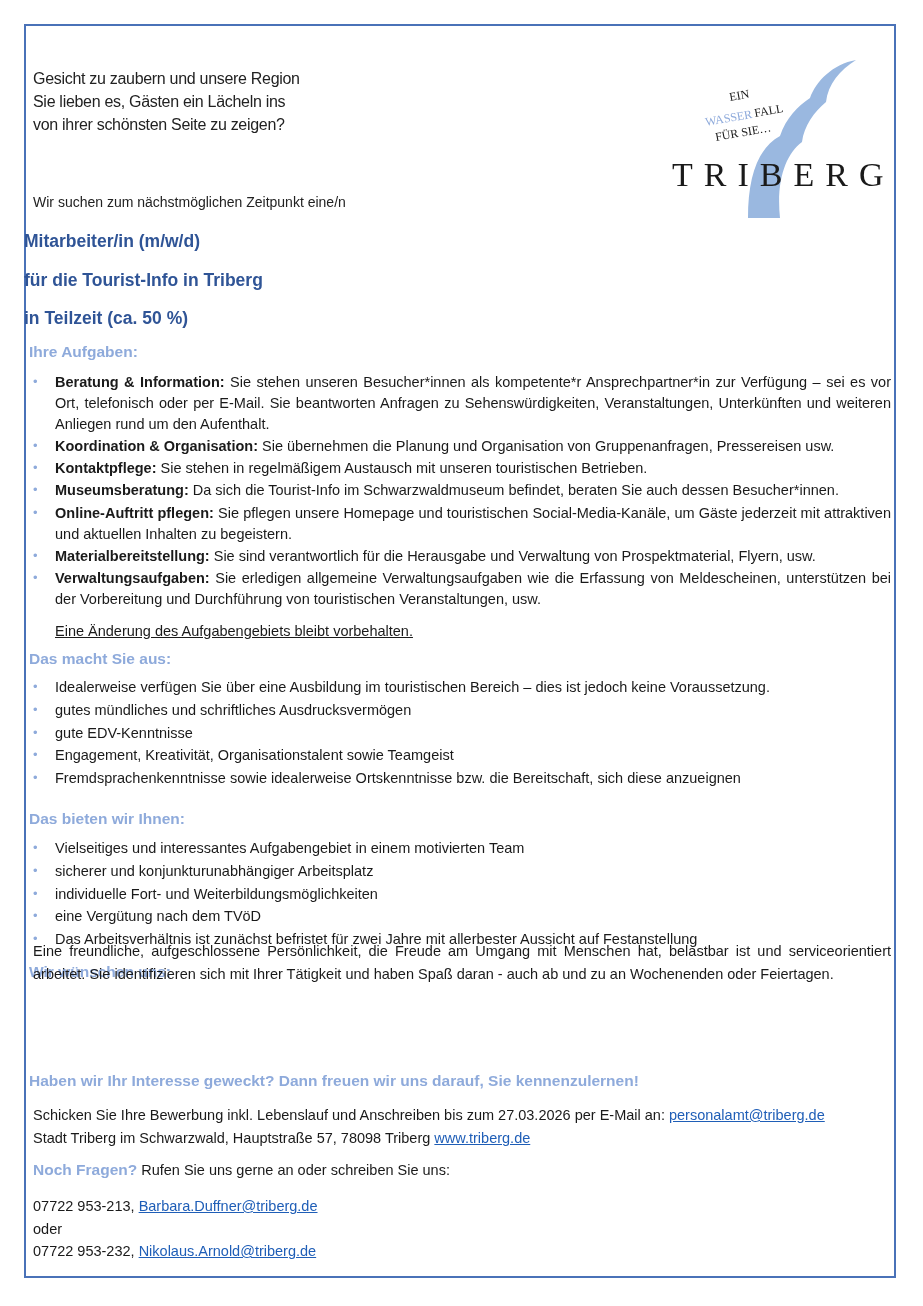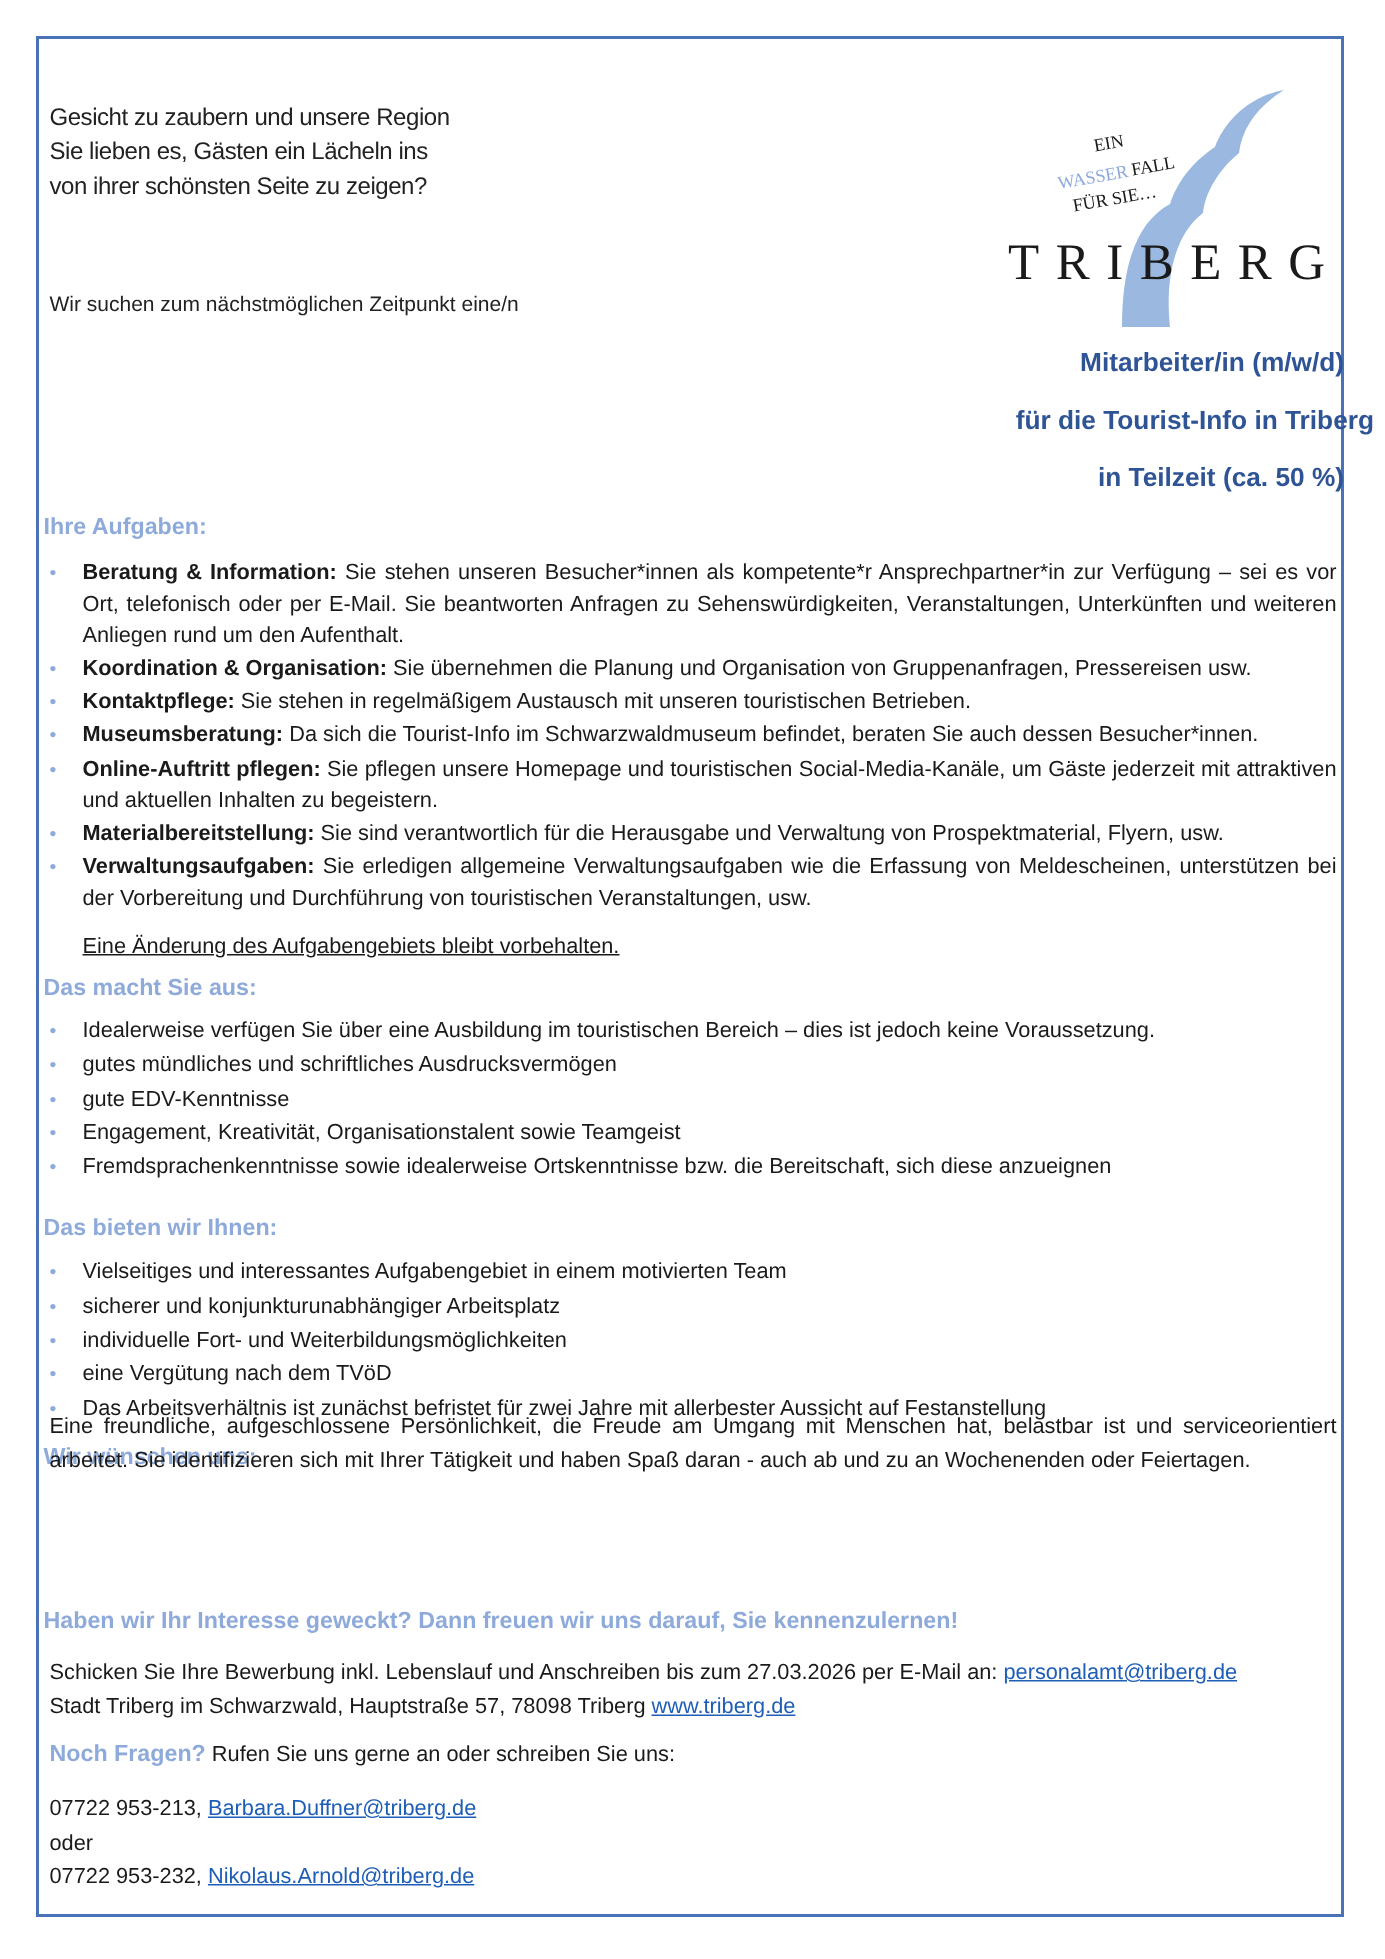--- a/index.html
+++ b/index.html
@@ -5,22 +5,22 @@
   html, body { margin: 0; padding: 0; background: #ffffff; }
   body { width: 923px; height: 1306px; position: relative; font-family: "Liberation Sans", sans-serif; color: #1a1a1a; }
   .frame {
     position: absolute; left: 24px; top: 24px; width: 872px; height: 1254px;
     border: 2px solid #4a72b8; box-sizing: border-box;
   }
   .intro { position: absolute; left: 33px; top: 67px; font-size: 16px; line-height: 23px; letter-spacing: -0.3px; color: #222; }
   .intro div { white-space: nowrap; }
   .search { position: absolute; left: 33px; top: 194px; font-size: 14px; color: #222; }
   .logo { position: absolute; left: 668px; top: 56px; width: 215px; height: 165px; }
-  .titles { position: absolute; left: 24px; width: 872px; text-align: right; color: #2f5496; font-weight: bold; font-size: 17.5px; }
-  .t1 { top: 231px; } .t2 { top: 270px; padding-left: 20px; } .t3 { top: 308px; }
+  .titles { position: absolute; left: 24px; width: 872px; text-align: left; color: #2f5496; font-weight: bold; font-size: 17.5px; }
+  .t1 { top: 231px; } .t2 { top: 270px; } .t3 { top: 308px; }
   .h { position: absolute; left: 29px; color: #8eaadb; font-weight: bold; font-size: 15.5px; }
   .list { position: absolute; left: 33px; width: 858px; margin: 0; padding: 0; list-style: none; font-size: 14.5px; line-height: 20.8px; }
   .list li { position: relative; padding-left: 22px; margin: 0 0 1.5px 0; text-align: justify; }
   .list li .bullet { position: absolute; left: 0; top: 0; color: #8eaadb; font-size: 13px; }
   .list li b { font-weight: bold; }
   .p { position: absolute; left: 33px; width: 858px; font-size: 14.5px; line-height: 22.5px; text-align: justify; }
   a { color: #1f5eb7; text-decoration: underline; }
   .inline-h { color: #8eaadb; font-weight: bold; font-size: 15.5px; }
 </style>
 </head>

